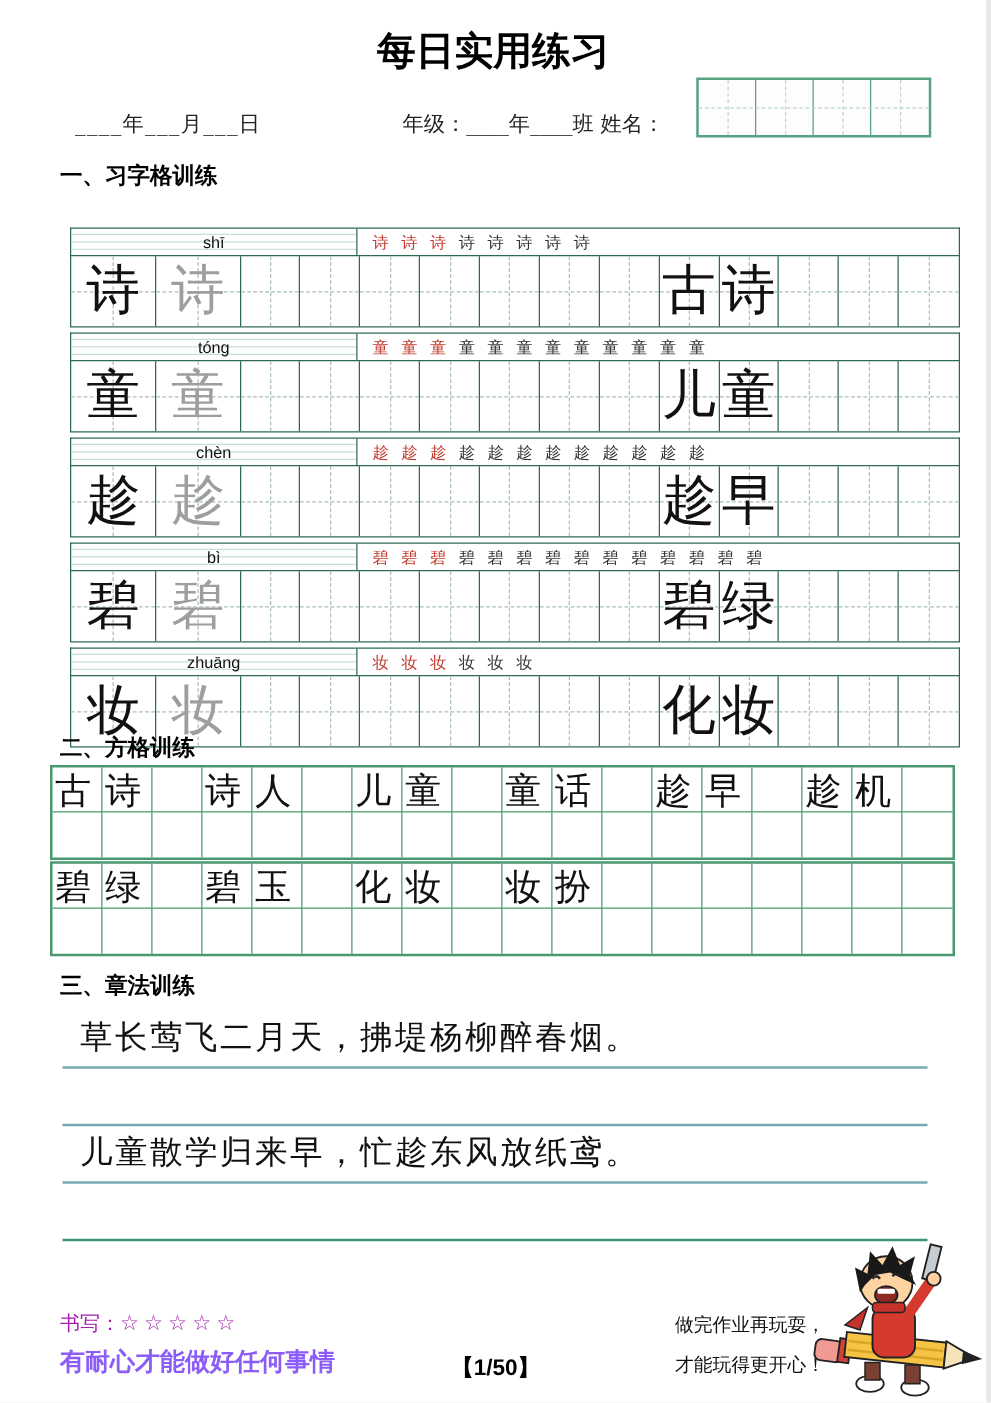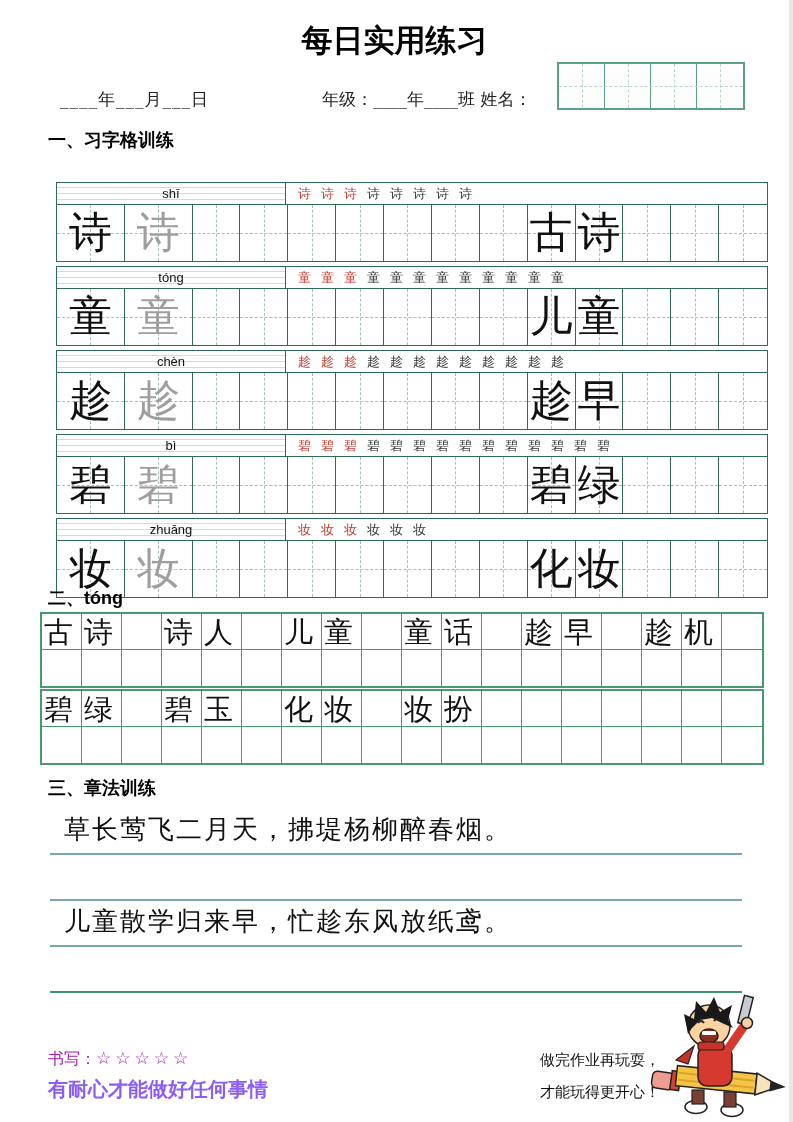--- a/index.html
+++ b/index.html
@@ -298,21 +298,21 @@
           <div class="pcell std">
             <span>妆</span>
           </div>
           <div class="pcell std"></div>
           <div class="pcell std"></div>
           <div class="pcell std"></div>
         </div>
       </div>
     </div>
 
-  <div class="h1" id="h-s2">二、tóng</div>
+  <div class="h1" id="h-s2">二、方格训练</div>
   <div class="sq-table" id="sq1">
       <div class="sq-row first">
         <div class="sq-cell">古</div>
         <div class="sq-cell">诗</div>
         <div class="sq-cell"></div>
         <div class="sq-cell">诗</div>
         <div class="sq-cell">人</div>
         <div class="sq-cell"></div>
         <div class="sq-cell">儿</div>
         <div class="sq-cell">童</div>
@@ -400,20 +400,21 @@
       <div class="comp-line cl2">
         <span>儿童散学归来早，忙趁东风放纸鸢。</span>
       </div>
       <div class="comp-line cl3"></div>
     </div>
 
   <div class="rating">
     <span>书写：</span><span class="stars">☆☆☆☆☆</span>
   </div>
   <div class="motto">有耐心才能做好任何事情</div>
+  <div class="pagenum">【1/50】</div>
   <div class="speech">
     <div>做完作业再玩耍，</div>
     <div>才能玩得更开心！</div>
   </div>
 
   <svg class="mascot" width="142" height="130" viewBox="0 0 142 130">
     <g>
       <rect x="4" y="82" width="22" height="17" rx="5" fill="#ef9a93" stroke="#222" stroke-width="1.5" transform="rotate(8 15 90)"></rect>
       <rect x="23" y="81" width="9" height="19" fill="#cf4438" stroke="#222" stroke-width="1.5" transform="rotate(8 27 90)"></rect>
       <g transform="rotate(6 70 92)">

